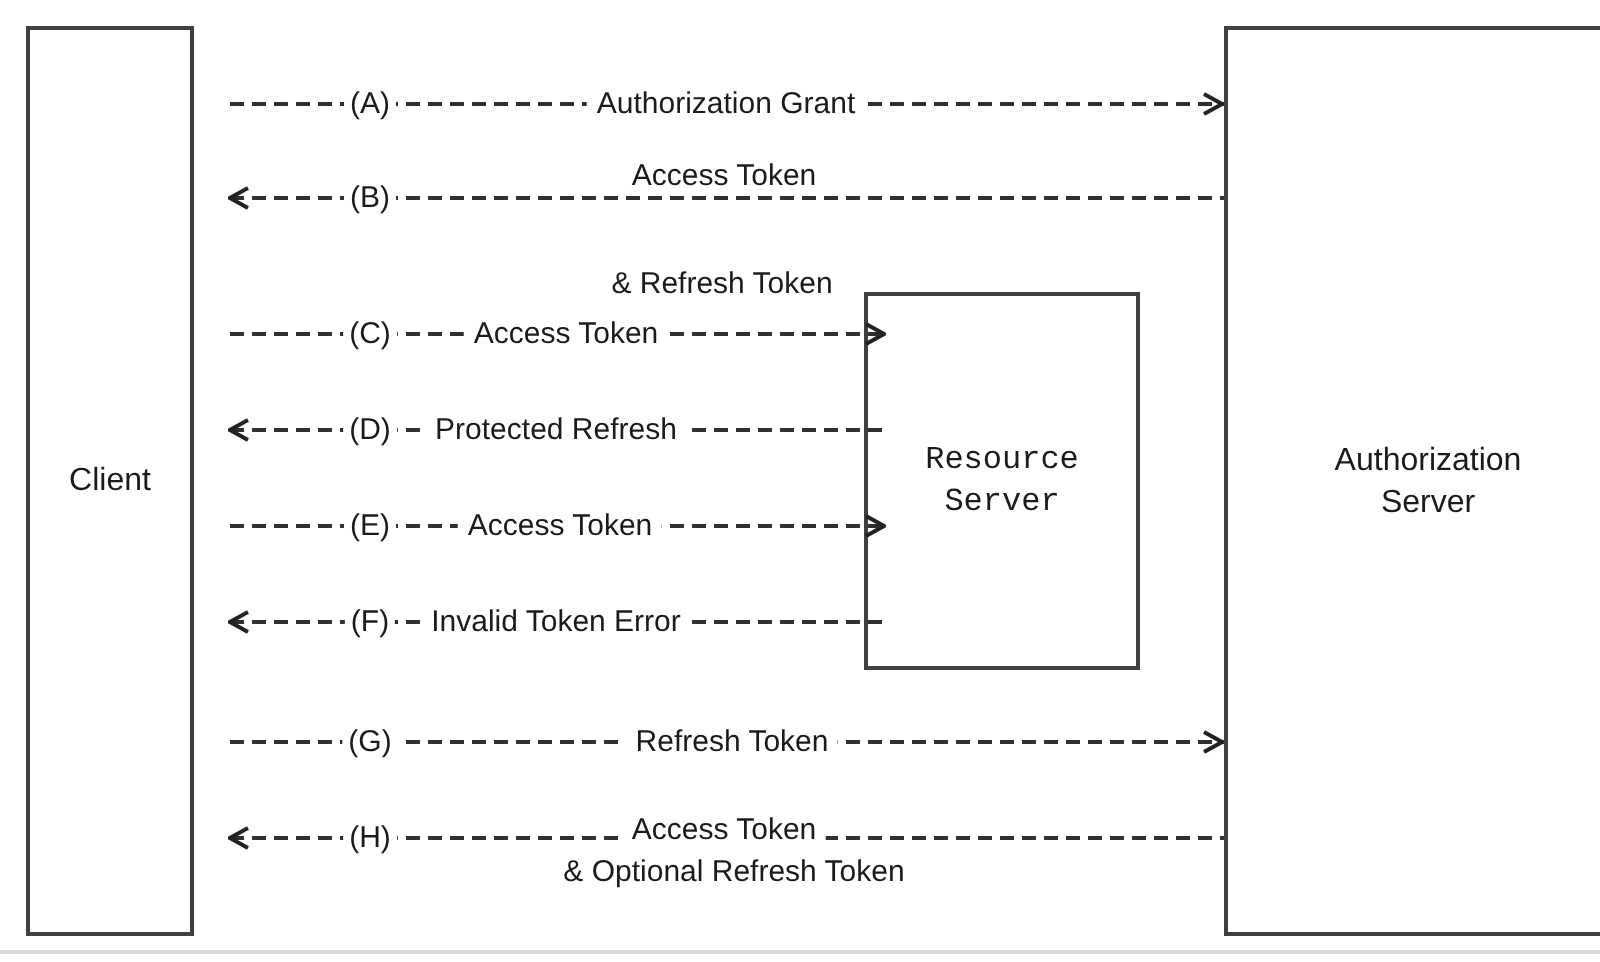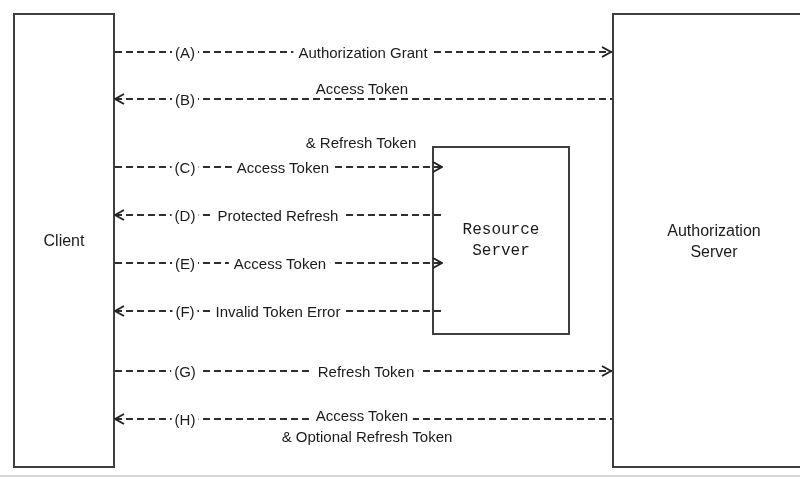--- a/index.html
+++ b/index.html
@@ -26,21 +26,21 @@
     align-items: center;
     justify-content: center;
     box-sizing: border-box;
   }
   .box-label {
     font-size: 16px;
     line-height: 21px;
     text-align: center;
     color: #1b1b1b;
   }
-  .box.client   { left: 13px;  top: 13px;  width: 102px; height: 455px; justify-content: center; }
+  .box.client   { left: 13px;  top: 13px;  width: 84px; height: 455px; justify-content: center; }
   .box.resource { left: 432px; top: 146px; width: 138px; height: 189px; font-family: Liberation Mono, monospace; }
   .box.auth     { left: 612px; top: 13px;  width: 204px; height: 455px; }
   .box.resource .box-label { width: 80px; }
   .box.auth     .box-label { width: 120px; }
 
   
   .msg {
     position: absolute;
     left: 0;
     width: 100%;

